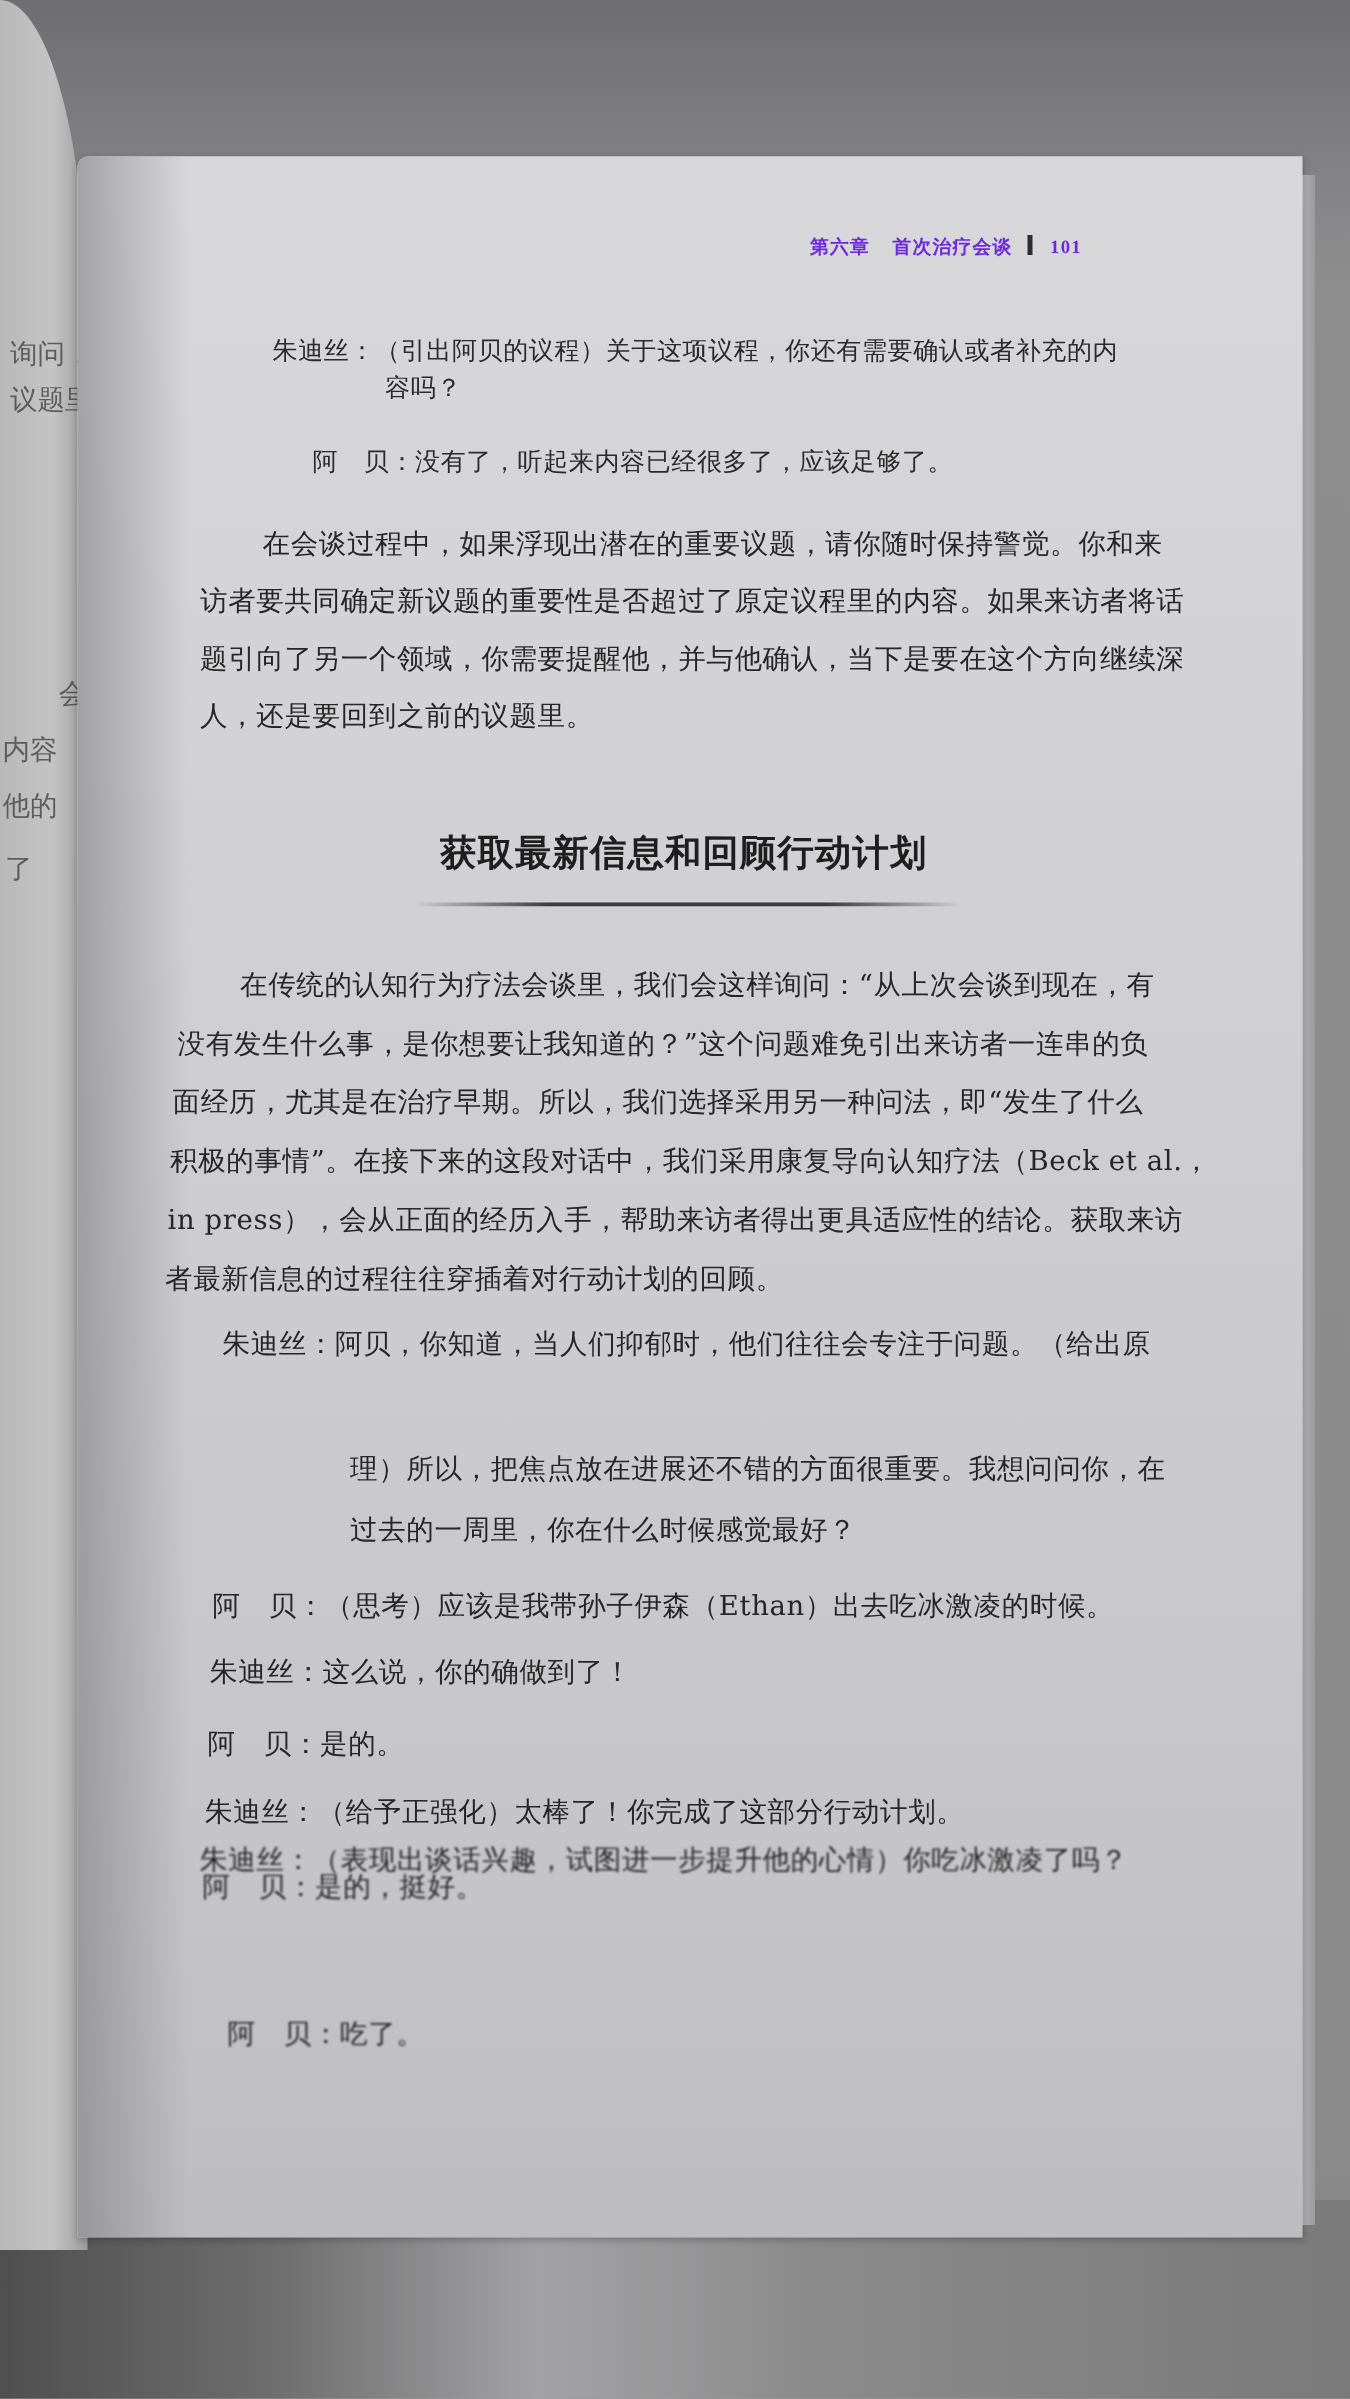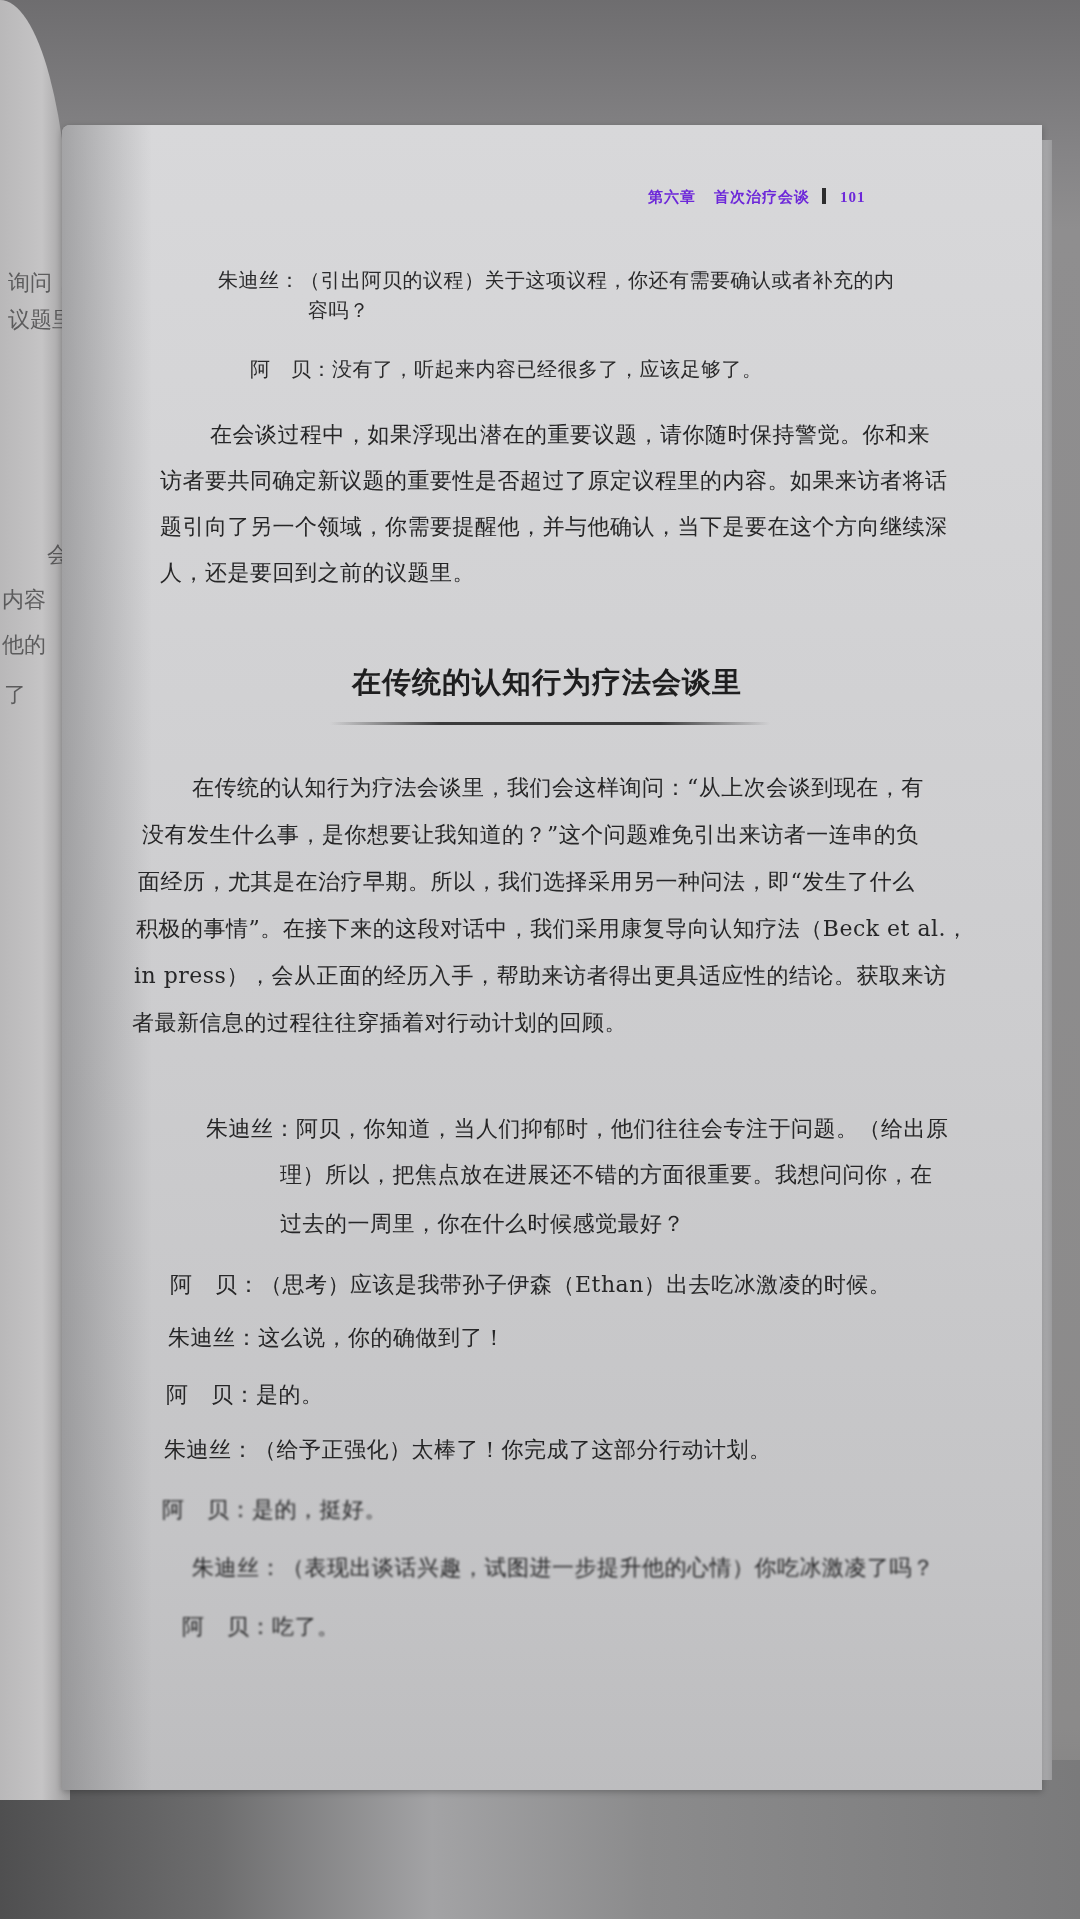--- a/index.html
+++ b/index.html
@@ -89,49 +89,49 @@
 <div class="txt dlg blur1" style="left:308px;top:297px;">容吗？</div>
 <div class="txt dlg blur1" style="left:214px;top:356px;margin-left:36px;">
   <span>阿　贝：</span><span>没有了，听起来内容已经很多了，应该足够了。</span>
 </div>
 
 <div class="txt blur1" style="left:210px;top:420px;">在会谈过程中，如果浮现出潜在的重要议题，请你随时保持警觉。你和来</div>
 <div class="txt blur1" style="left:160px;top:466px;">访者要共同确定新议题的重要性是否超过了原定议程里的内容。如果来访者将话</div>
 <div class="txt blur1" style="left:160px;top:512px;">题引向了另一个领域，你需要提醒他，并与他确认，当下是要在这个方向继续深</div>
 <div class="txt blur1" style="left:160px;top:558px;">人，还是要回到之前的议题里。</div>
 
-<div class="heading">在传统的认知行为疗法会谈里</div>
+<div class="heading">获取最新信息和回顾行动计划</div>
 <div class="heading-rule"></div>
 
 <div class="txt" style="left:192px;top:773px;">在传统的认知行为疗法会谈里，我们会这样询问：“从上次会谈到现在，有</div>
 <div class="txt" style="left:142px;top:820px;">没有发生什么事，是你想要让我知道的？”这个问题难免引出来访者一连串的负</div>
 <div class="txt" style="left:138px;top:867px;">面经历，尤其是在治疗早期。所以，我们选择采用另一种问法，即“发生了什么</div>
 <div class="txt" style="left:136px;top:914px;">积极的事情”。在接下来的这段对话中，我们采用康复导向认知疗法（Beck et al.，</div>
 <div class="txt" style="left:134px;top:961px;">in press），会从正面的经历入手，帮助来访者得出更具适应性的结论。获取来访</div>
 <div class="txt" style="left:132px;top:1008px;">者最新信息的过程往往穿插着对行动计划的回顾。</div>
 
-<div class="txt" style="left:178px;top:1114px;margin-left:28px;">
+<div class="txt" style="left:178px;top:1060px;">
   <span>朱迪丝：</span><span>阿贝，你知道，当人们抑郁时，他们往往会专注于问题。（给出原</span>
 </div>
 <div class="txt" style="left:280px;top:1160px;">理）所以，把焦点放在进展还不错的方面很重要。我想问问你，在</div>
 <div class="txt" style="left:280px;top:1209px;">过去的一周里，你在什么时候感觉最好？</div>
 
 <div class="txt" style="left:170px;top:1270px;">
   <span>阿　贝：</span><span>（思考）应该是我带孙子伊森（Ethan）出去吃冰激凌的时候。</span>
 </div>
 <div class="txt" style="left:168px;top:1323px;">
   <span>朱迪丝：</span><span>这么说，你的确做到了！</span>
 </div>
 <div class="txt blur1" style="left:166px;top:1380px;">
   <span>阿　贝：</span><span>是的。</span>
 </div>
 <div class="txt blur1" style="left:164px;top:1435px;">
   <span>朱迪丝：</span><span>（给予正强化）太棒了！你完成了这部分行动计划。</span>
 </div>
 <div class="txt blur2" style="left:162px;top:1495px;">
   <span>阿　贝：</span><span>是的，挺好。</span>
 </div>
-<div class="txt blur2" style="left:160px;top:1553px;margin-left:32px;">
+<div class="txt blur2" style="left:160px;top:1473px;">
   <span>朱迪丝：</span><span>（表现出谈话兴趣，试图进一步提升他的心情）你吃冰激凌了吗？</span>
 </div>
 <div class="txt blur2" style="left:158px;top:1612px;padding-left:24px;">
   <span>阿　贝：</span><span>吃了。</span>
 </div>
 
 </body></html>

